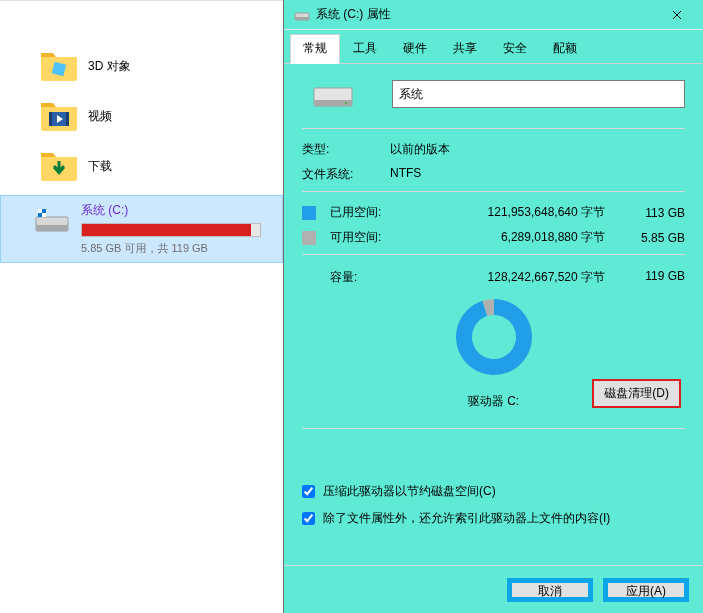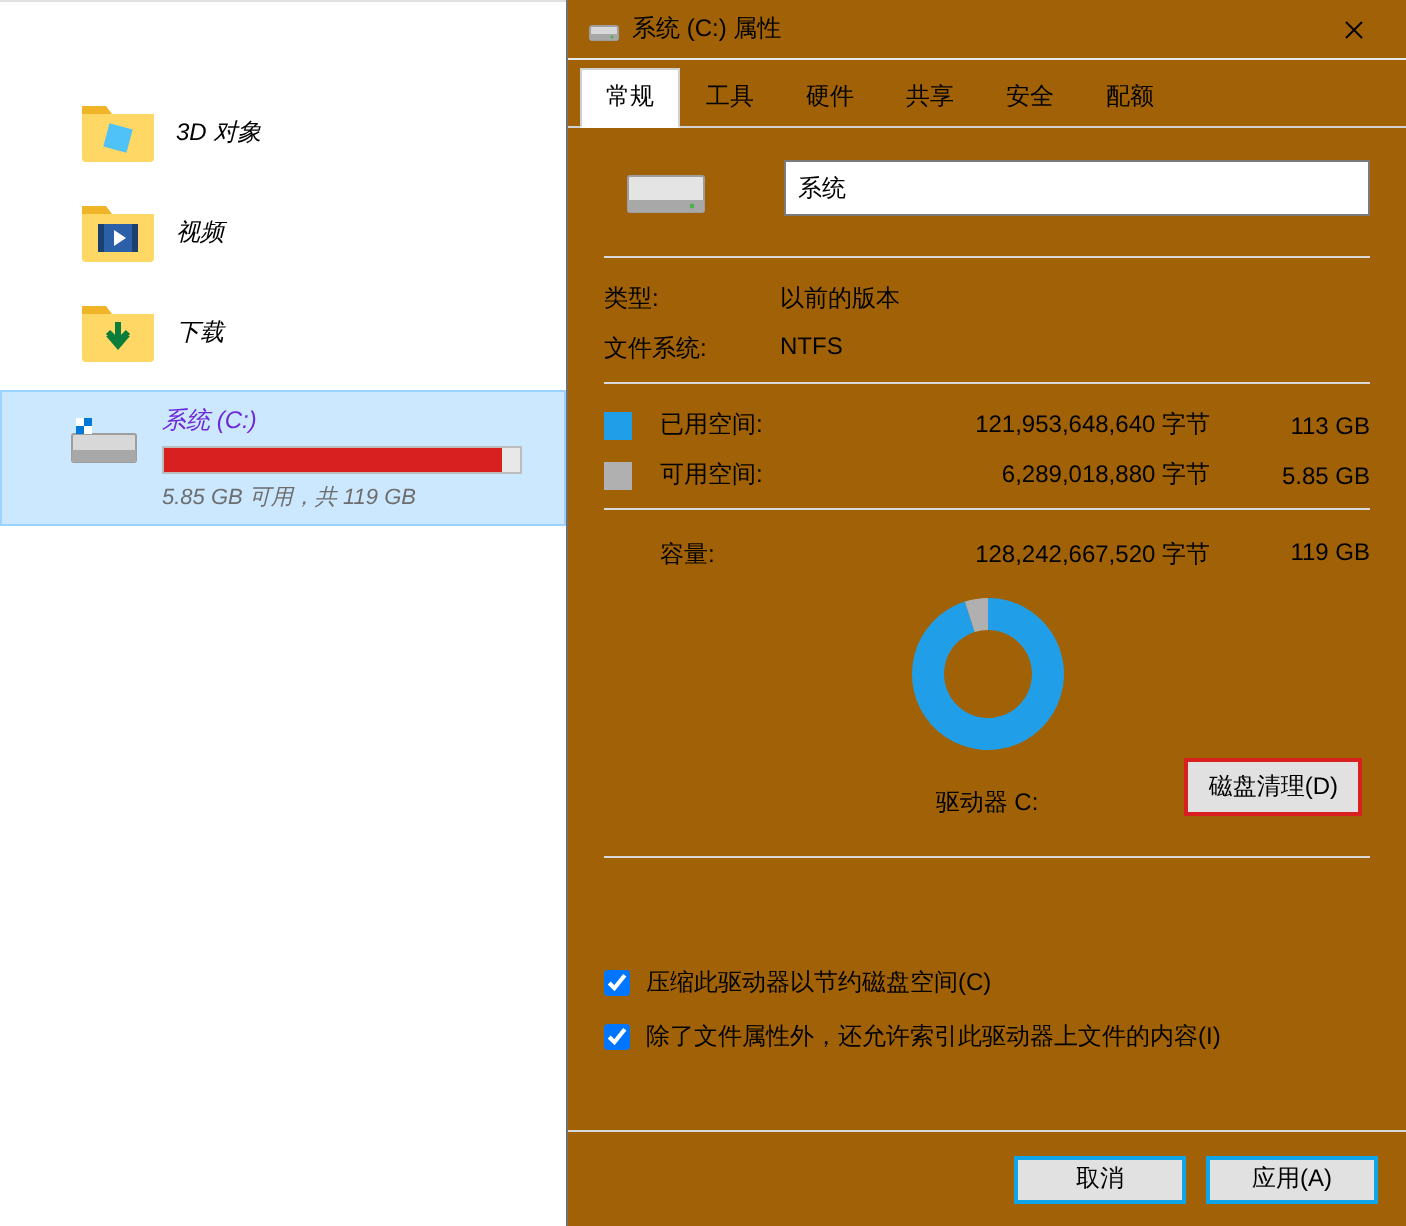--- a/index.html
+++ b/index.html
@@ -1,32 +1,32 @@
 <!DOCTYPE html>
 <html><head>
 <meta charset="utf-8">
 <style>
 * { box-sizing: border-box; margin: 0; padding: 0; font-family: "Microsoft YaHei", "Segoe UI", sans-serif; font-size: 12px; }
 body { width: 703px; height: 613px; background: #fff; position: relative; overflow: hidden; }
 
 
-.explorer { position: absolute; left: 0; top: 0; width: 283px; height: 613px; background: #fff; font-style: italic; }
+.explorer { position: absolute; left: 0; top: 0; width: 283px; height: 613px; background: #fff; }
 .explorer-topline { height: 1px; background: #e0e0e0; margin-bottom: 40px; }
 .folder-item { display: flex; align-items: center; padding: 4px 0 4px 38px; height: 50px; }
 .folder-icon { width: 42px; height: 38px; margin-right: 8px; display: flex; align-items: center; justify-content: center; }
 .drive-item { display: flex; align-items: flex-start; padding: 6px 0 6px 30px; background: #cce8ff; border: 1px solid #99d1ff; margin-top: 4px; }
 .drive-icon { width: 42px; height: 36px; margin-right: 8px; display: flex; align-items: center; justify-content: center; }
 .drive-text { flex: 1; padding-right: 14px; }
 .drive-label { color: #6d28d9; margin-bottom: 4px; }
 .drive-bar { width: 180px; height: 14px; background: #e8e8e8; border: 1px solid #bcbcbc; position: relative; }
 .drive-bar-used { position: absolute; left: 0; top: 0; bottom: 0; background: #d82020; }
 .drive-subtext { color: #6d6d6d; margin-top: 4px; font-size: 11px; }
 
 
-.dialog { position: absolute; left: 283px; top: 0; width: 420px; height: 613px; background: #a16207; border-left: 1px solid #707070; display: flex; flex-direction: column; }
+.dialog { position: absolute; left: 283px; top: 0; width: 420px; height: 613px; background: #5eead4; border-left: 1px solid #707070; display: flex; flex-direction: column; }
 .titlebar { height: 30px; display: flex; align-items: center; padding: 0 4px 0 10px; border-bottom: 1px solid #e8e8e8; }
 .titlebar .ticon { width: 16px; height: 16px; margin-right: 6px; }
 .titlebar .ttext { flex: 1; }
 .titlebar .close { width: 44px; height: 28px; display: flex; align-items: center; justify-content: center; }
 
 .tabs { display: flex; padding: 0 6px; margin-top: 4px; border-bottom: 1px solid #d0d0d0; }
 .tab { padding: 5px 12px; border: 1px solid transparent; position: relative; cursor: default; }
 .tab.active { border: 1px solid #d0d0d0; border-bottom: 1px solid #fff; background: #fff; margin-bottom: -1px; }
 
 .content { flex: 1; padding: 14px 18px 10px 18px; overflow: hidden; }
@@ -53,21 +53,21 @@
 .chart-area { position: relative; height: 92px; margin-top: 10px; }
 .donut { position: absolute; left: 50%; top: 0; transform: translateX(-50%); }
 .drive-letter { position: absolute; left: 50%; transform: translateX(-50%); bottom: -22px; text-align: center; }
 .cleanup-btn { position: absolute; right: 4px; bottom: -20px; border: 2px solid #d82020; background: #e1e1e1; padding: 4px 10px; }
 
 .checks { margin-top: 54px; }
 .check-row { display: flex; align-items: center; margin-bottom: 10px; }
 .check-row input { margin-right: 8px; }
 
 .footer { height: 48px; border-top: 1px solid #d8d8d8; display: flex; align-items: center; justify-content: flex-end; padding: 0 14px; gap: 10px; }
-.footer button { width: 86px; height: 24px; background: #e1e1e1; border: 2px solid #0ea5e9; }
+.footer button { width: 86px; height: 24px; background: #e1e1e1; border: 5px solid #0ea5e9; }
 .footer button.primary { border: 1px solid #0078d7; }
 
 
 .f-yellow { fill: #ffd765; }
 .f-yellow-d { fill: #f0b429; }
 </style>
 </head>
 <body>
 
 <div class="explorer">

